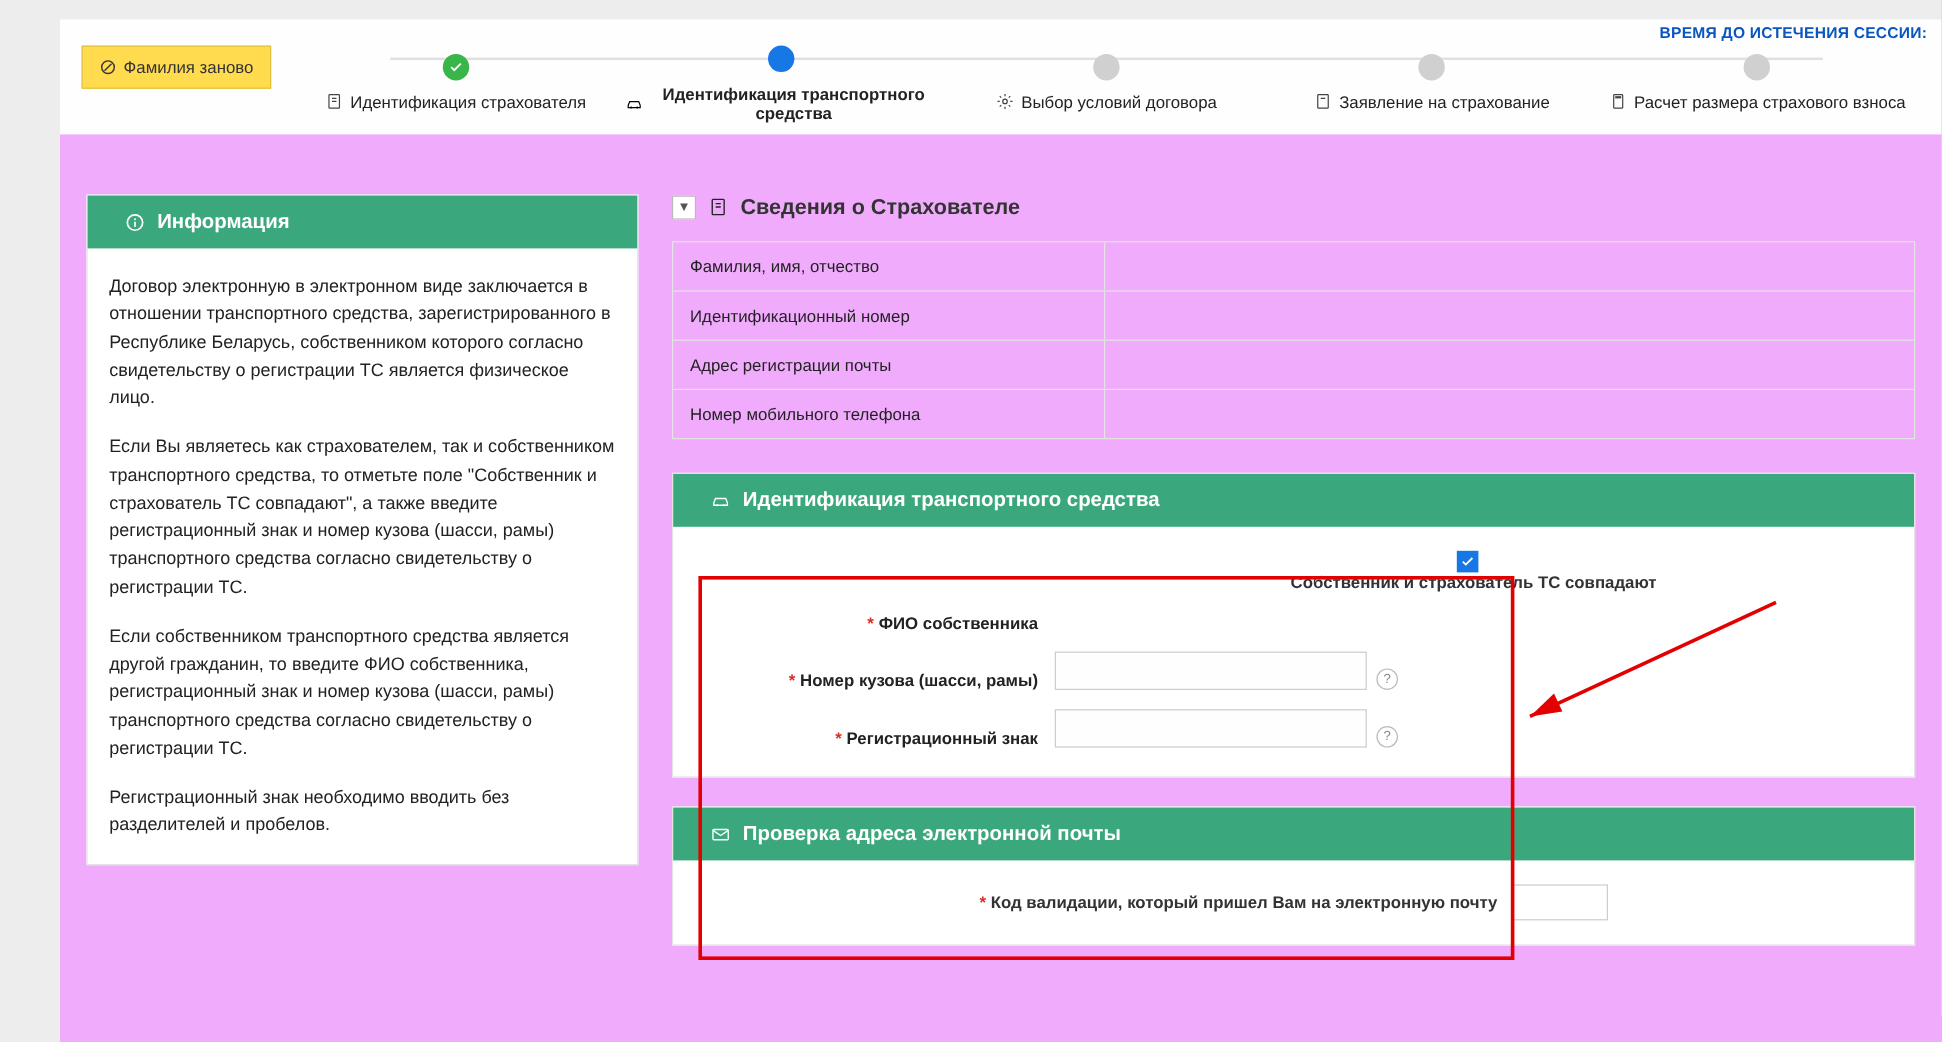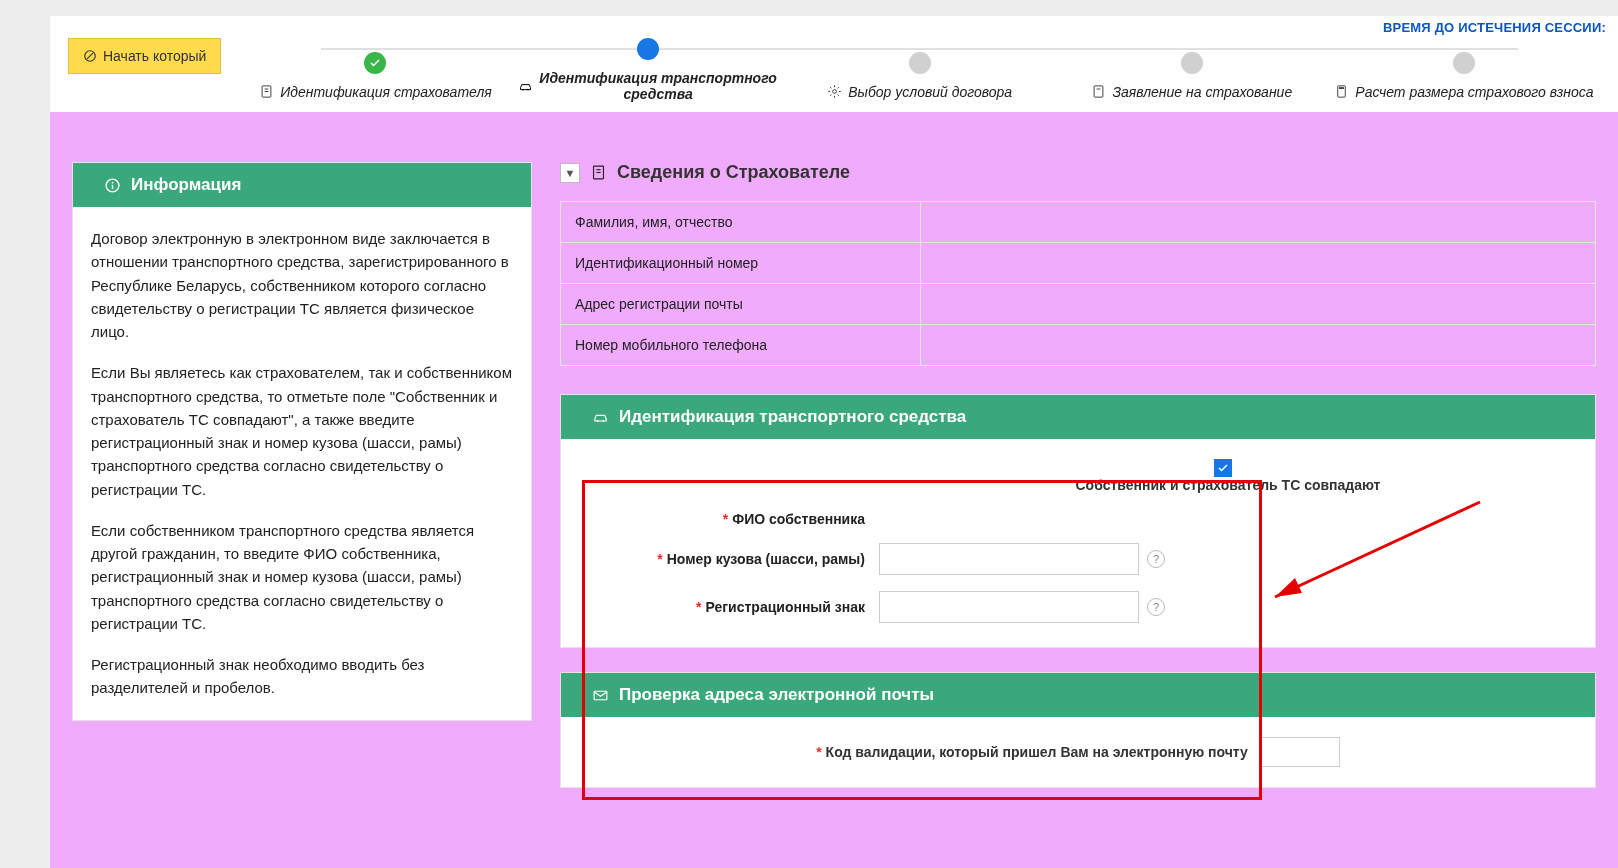--- a/index.html
+++ b/index.html
@@ -43,25 +43,24 @@
     display: inline-flex;
     align-items: center;
     gap: 6px;
     white-space: nowrap;
     color: #333;
   }
   .restart-btn svg { width: 14px; height: 14px; }
   .steps {
     flex: 1;
     display: flex;
-    align-items: flex-end;
+    align-items: center;
     justify-content: space-between;
     position: relative;
     margin-left: 10px;
-    font-style: italic;
   }
   .steps::before {
     content: "";
     position: absolute;
     top: 10px;
     left: 6%;
     right: 6%;
     height: 2px;
     background: #e0e0e0;
     z-index: 0;
@@ -152,21 +151,21 @@
     font-size: 14px;
     color:#222;
   }
   .details-cell-r {
     flex: 1;
     padding: 12px 14px;
     color: #333;
   }
   .form-row {
     display: flex;
-    align-items: center;
+    align-items: flex-end;
     margin-bottom: 16px;
   }
   .form-label {
     flex: 0 0 300px;
     text-align: right;
     padding-right: 14px;
     font-size: 14px;
     font-weight: 600;
     color:#222;
   }
@@ -211,21 +210,21 @@
 <div class="app">
   <div class="session-timer">ВРЕМЯ ДО ИСТЕЧЕНИЯ СЕССИИ:</div>
 
   <div class="header">
     <div class="header-row">
       <button class="restart-btn">
         <svg viewBox="0 0 24 24">
             <circle cx="12" cy="12" r="9" fill="none" stroke="#333" stroke-width="2"></circle>
             <line x1="7" y1="17" x2="17" y2="7" stroke="#333" stroke-width="2"></line>
           </svg>
-        <span>Начать который</span>
+        <span>Фамилия заново</span>
       </button>
 
       <div class="steps">
         <div class="step">
           <div class="step-dot done">
             <svg width="12" height="12" viewBox="0 0 24 24">
                 <path d="M4 12l5 5L20 6" fill="none" stroke="#fff" stroke-width="3"></path>
               </svg>
           </div>
           <div class="step-label">

